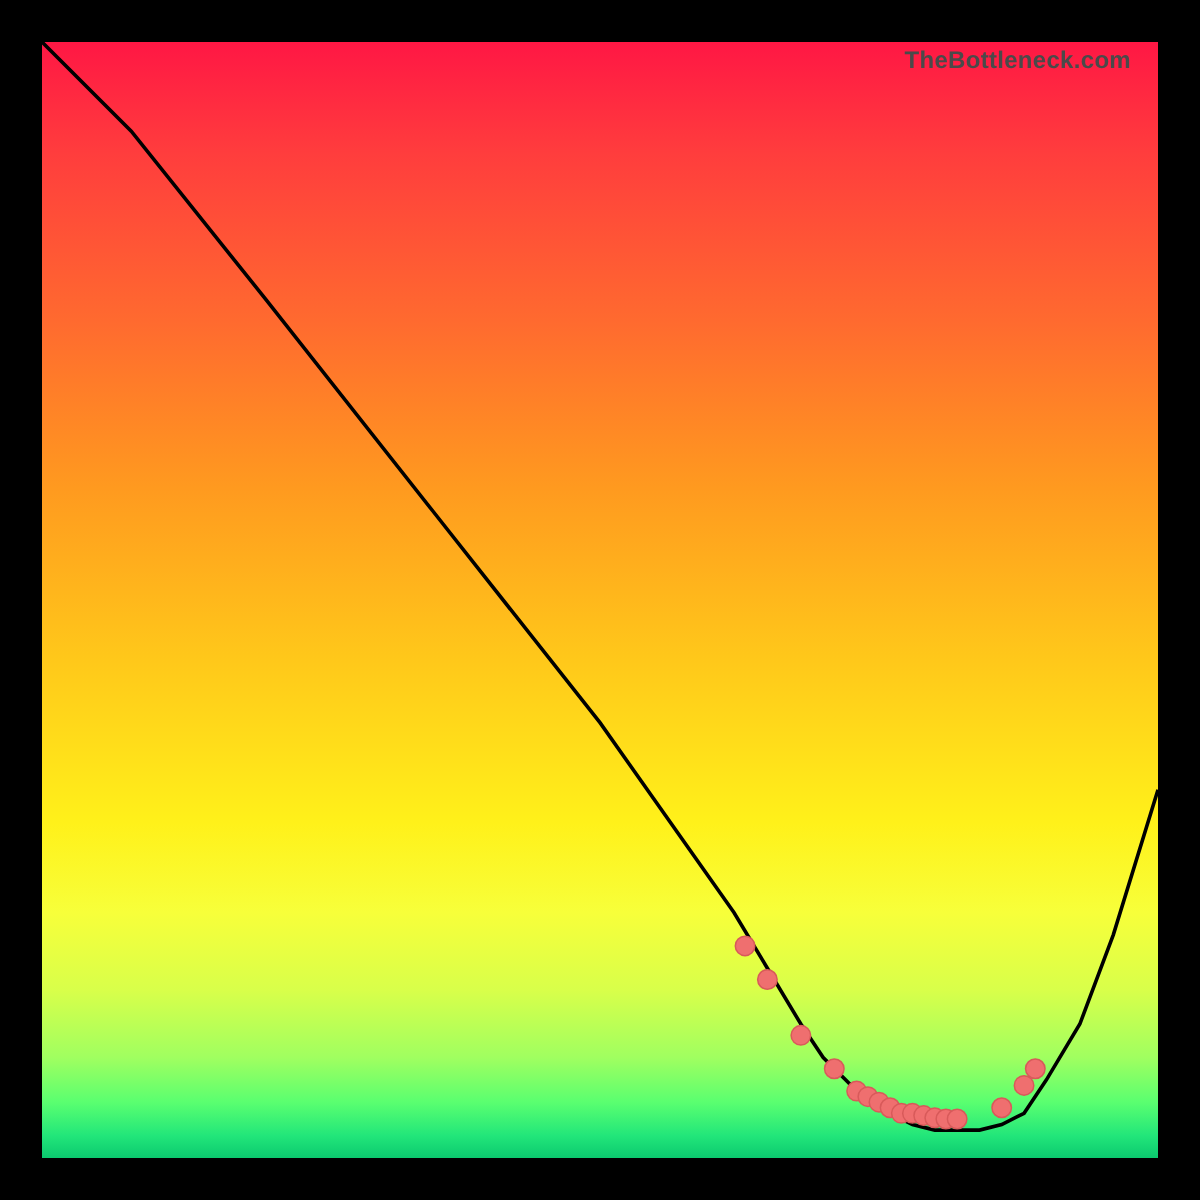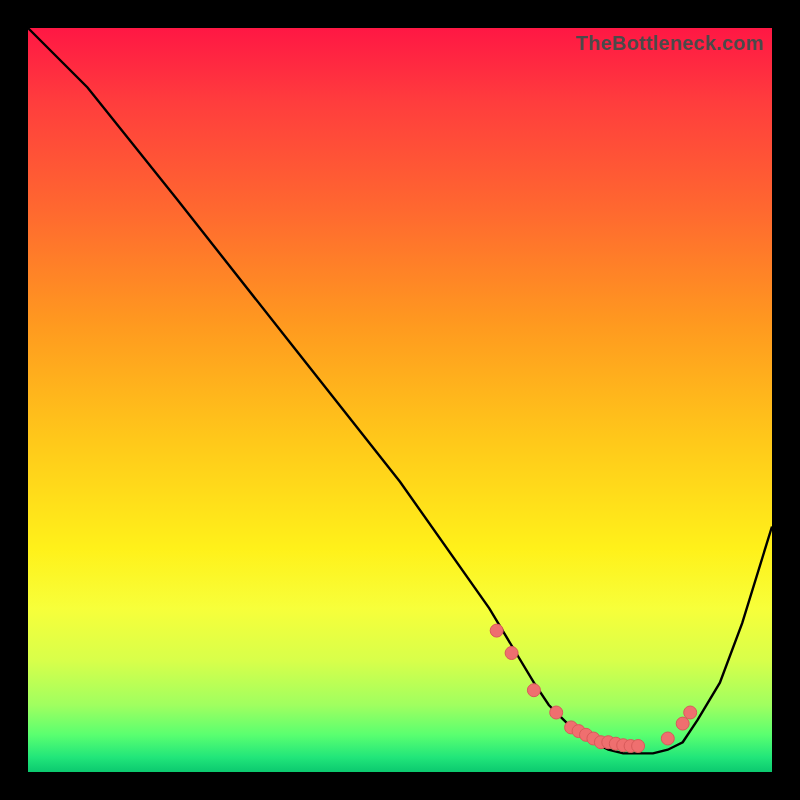--- a/index.html
+++ b/index.html
@@ -36,23 +36,23 @@
       #d8ff4a 85%,
       #a0ff60 91%,
       #5aff70 95%,
       #22e67a 98%,
       #0bc96f 100%
     );
   }
   .watermark {
     position: absolute;
     top: 4px;
-    right: 8px;
+    right: 18px;
     color: #4a4a4a;
-    font-size: 20px;
+    font-size: 16px;
     font-weight: 600;
     letter-spacing: 0.2px;
     user-select: none;
   }
   svg.curve {
     position: absolute;
     left: 0;
     top: 0;
     width: 744px;
     height: 744px;

